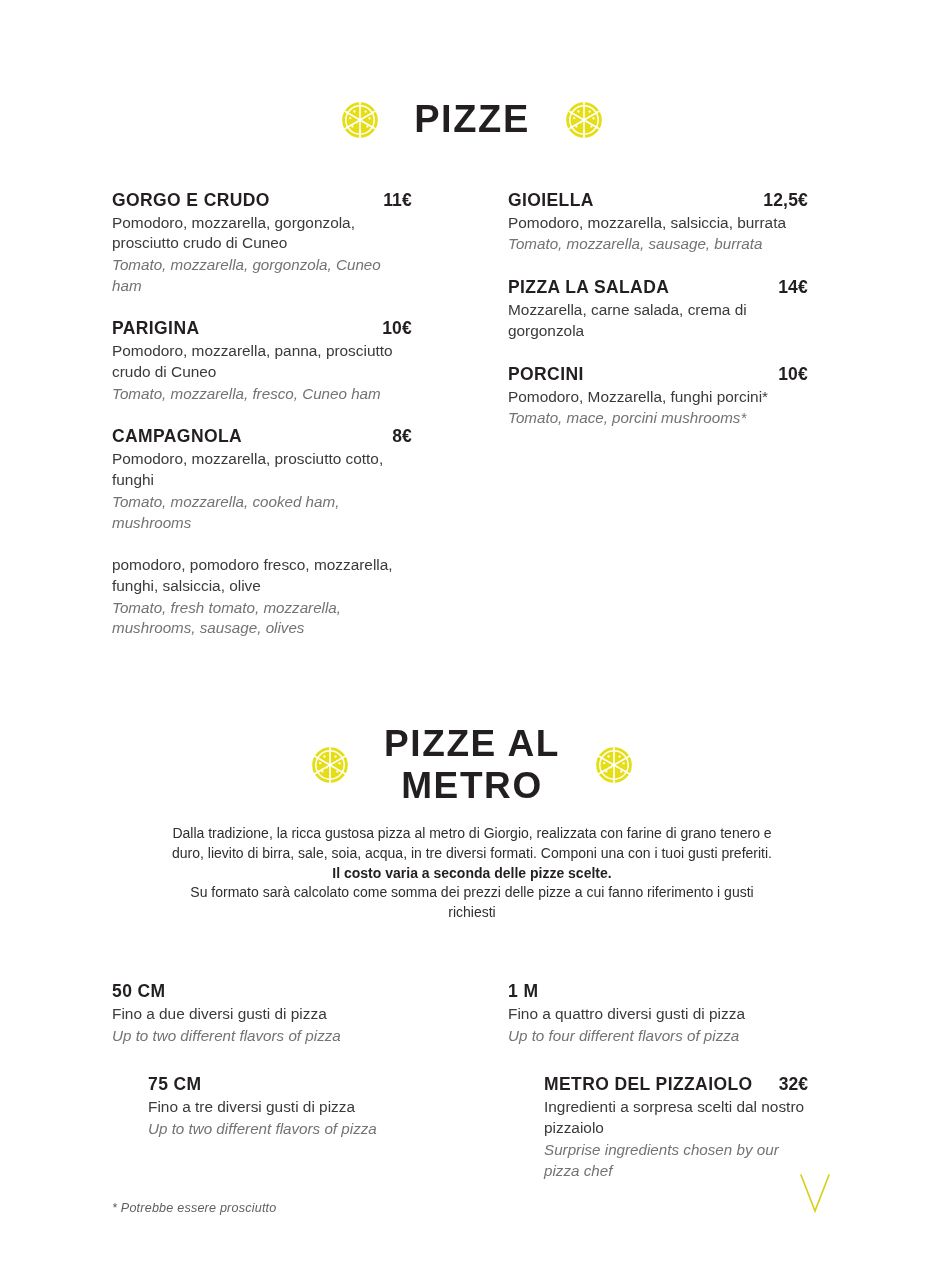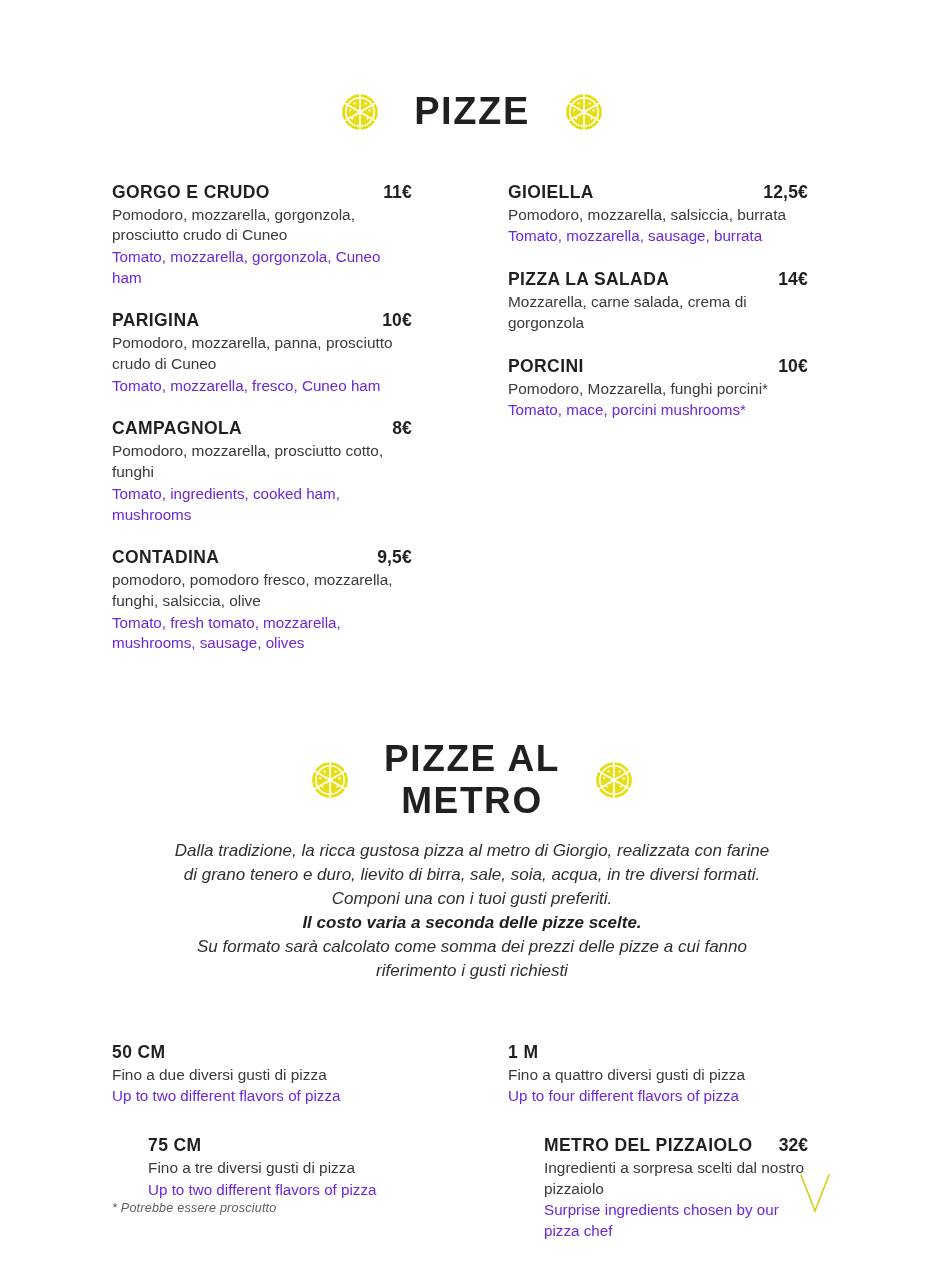--- a/index.html
+++ b/index.html
@@ -15,21 +15,21 @@
     position: relative;
     font-family: "Liberation Sans", sans-serif;
     color: #231f20;
     overflow: hidden;
   }
 
   .page {
     position: relative;
     width: 944px;
     height: 1273px;
-    padding: 4px 112px;
+    padding: 12px 112px;
   }
 
   
   .section-head {
     display: flex;
     align-items: center;
     justify-content: center;
     gap: 34px;
   }
 
@@ -100,33 +100,33 @@
   .item-desc {
     font-size: 15.4px;
     line-height: 1.35;
     color: #3a3a3a;
     margin-top: 2px;
   }
 
   .item-desc-en {
     font-size: 15.2px;
     line-height: 1.35;
-    color: #6d28d9;
+    font-style: italic;
+    color: #737373;
     margin-top: 1px;
   }
 
   
   .metro-intro {
     margin: 16px auto 0;
     width: 600px;
     text-align: center;
-    font-size: 17px;
+    font-size: 14px;
     line-height: 1.42;
     color: #2f2f2f;
-    font-style: italic;
   }
 
   .metro-intro .strong {
     font-weight: bold;
     color: #231f20;
   }
 
   
   .columns.formats { margin-top: 58px; }
 
@@ -249,28 +249,24 @@
         <div class="item-desc">Pomodoro, mozzarella, panna, prosciutto crudo di Cuneo</div>
         <div class="item-desc-en">Tomato, mozzarella, fresco, Cuneo ham</div>
       </div>
 
       <div class="item">
         <div class="item-head">
           <span class="item-name">CAMPAGNOLA</span>
           <span class="item-price">8€</span>
         </div>
         <div class="item-desc">Pomodoro, mozzarella, prosciutto cotto, funghi</div>
-        <div class="item-desc-en">Tomato, ingredients, cooked ham, mushrooms</div>
-      </div>
-
-      <div class="item">
-        <div class="item-head">
-          <span class="item-name">CONTADINA</span>
-          <span class="item-price">9,5€</span>
-        </div>
+        <div class="item-desc-en">Tomato, mozzarella, cooked ham, mushrooms</div>
+      </div>
+
+      <div class="item">
         <div class="item-desc">pomodoro, pomodoro fresco, mozzarella, funghi, salsiccia, olive</div>
         <div class="item-desc-en">Tomato, fresh tomato, mozzarella, mushrooms, sausage, olives</div>
       </div>
 
     </div>
 
     <div class="col">
 
       <div class="item">
         <div class="item-head">

